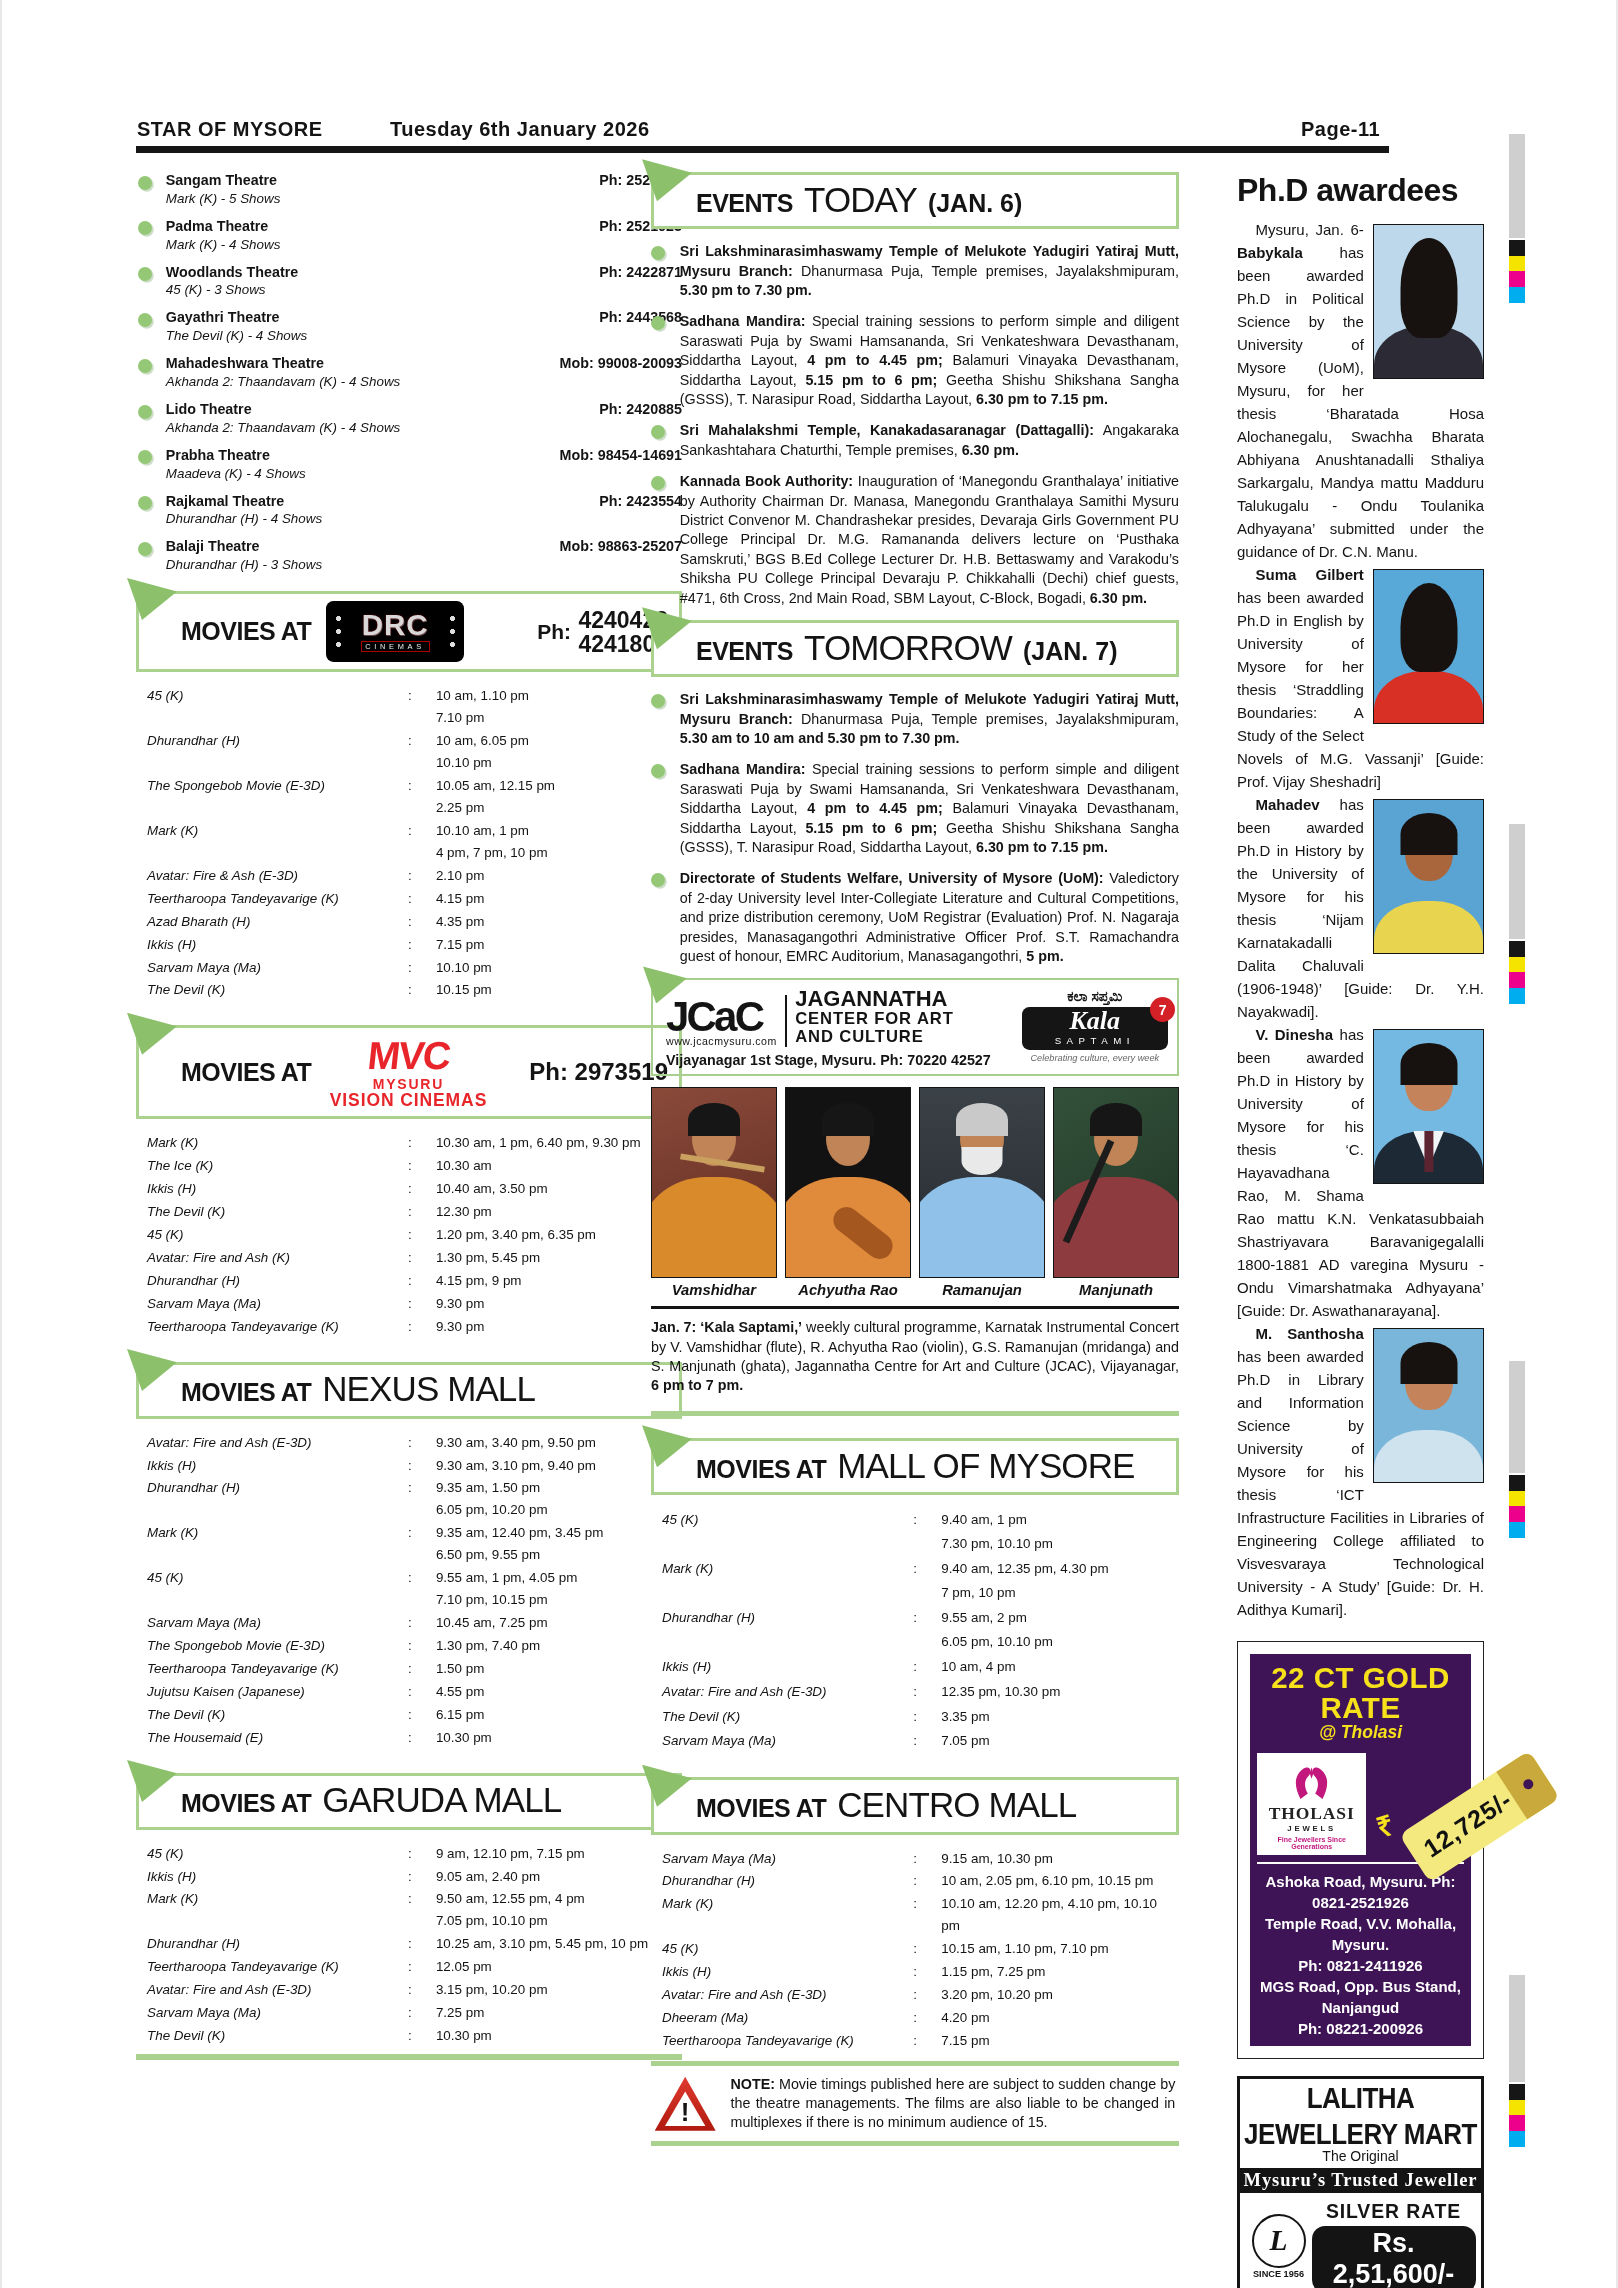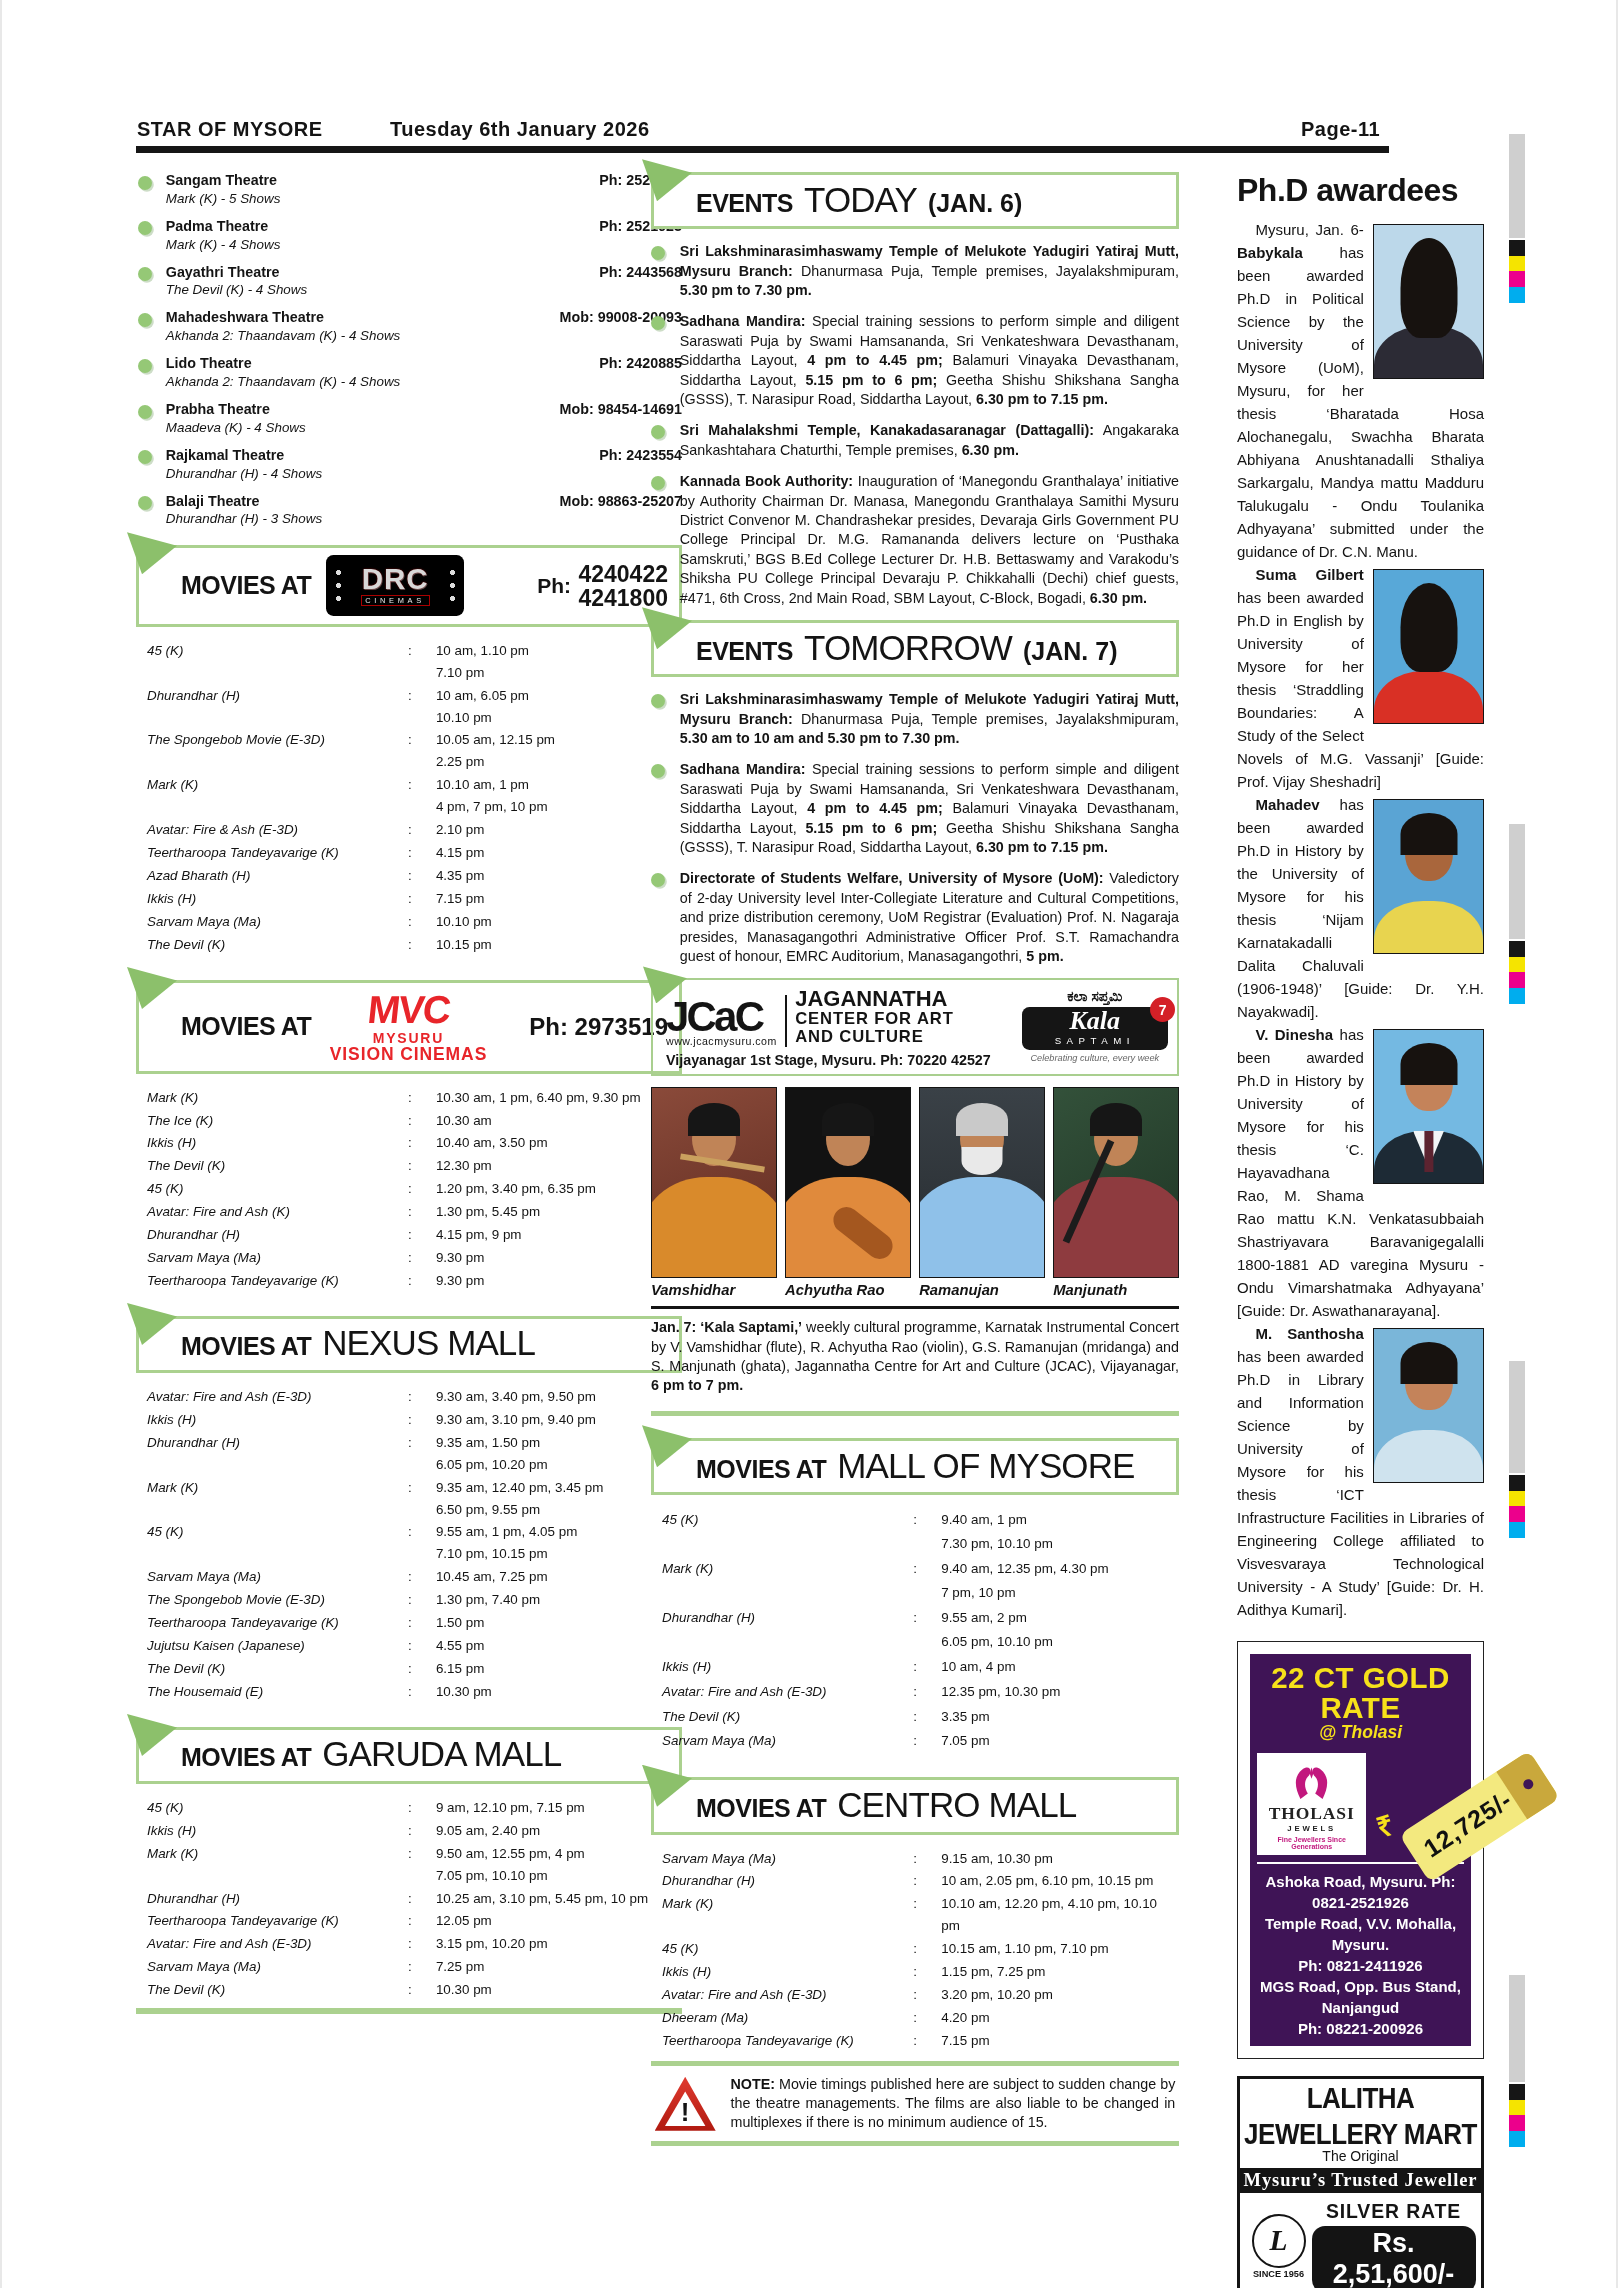--- a/index.html
+++ b/index.html
@@ -77,21 +77,21 @@
   .kala-box{background:#151515;border-radius:7.4px;color:#fff;padding:0.9px 5.5px 3.7px;position:relative;margin-top:1.8px}
   .kala-script{font-family:"Liberation Serif",serif;font-style:italic;font-size:26px;font-weight:700;line-height:28px}
   .kala-7{position:absolute;right:-7.4px;top:-9.2px;width:25px;height:25px;border-radius:50%;background:#d42027;
           color:#fff;font-size:14px;font-weight:900;display:flex;align-items:center;justify-content:center}
   .kala-sap{font-size:9.7px;letter-spacing:5.5px}
   .kala-tag{font-size:9.2px;font-style:italic;color:#666;margin-top:2.8px}
   
   .cgrid{display:grid;grid-template-columns:repeat(4,1fr);gap:8.3px;margin-top:3.7px}
   .cgrid figure{margin:0}
   .cimg{height:189px;border:1.8px solid #141414;position:relative;overflow:hidden}
-  .cgrid figcaption{font-style:italic;font-weight:700;font-size:14.8px;margin-top:4.6px}
+  .cgrid figcaption{text-align:center;font-style:italic;font-weight:700;font-size:14.8px;margin-top:4.6px}
   .c-head{position:absolute;top:24px;left:50%;transform:translateX(-50%);width:44px;height:54px;
           border-radius:50%;background:#c08457;z-index:2}
   .c-hair{position:absolute;top:14.8px;left:50%;transform:translateX(-50%);width:52px;height:33px;
           border-radius:50% 50% 0 0;background:#161616;z-index:3}
   .c-body{position:absolute;bottom:0;left:50%;transform:translateX(-50%);width:120%;height:100px;
           border-radius:45% 45% 0 0/60% 60% 0 0;z-index:1}
   .c-prop{position:absolute;z-index:4}
   .ph1{background:linear-gradient(160deg,#8a4a3a,#6b3427 70%)}
   .ph1 .c-body{background:#d98a2b}
   .ph1 .c-prop{width:85px;height:5.5px;background:#caa05e;transform:rotate(9deg);top:72px;left:28px}
@@ -207,20 +207,30 @@
           <span class="bullet"></span>
           <div class="th-main">
             <div class="th-top">
               <span>Padma Theatre</span>
               <span>Ph: 2521923</span>
             </div>
             <div class="th-film">Mark (K) - 4 Shows</div>
           </div>
         </div>
 
+        <div class="th-row">
+          <span class="bullet"></span>
+          <div class="th-main">
+            <div class="th-top">
+              <span>Woodlands Theatre</span>
+              <span>Ph: 2422871</span>
+            </div>
+            <div class="th-film">45 (K) - 3 Shows</div>
+          </div>
+        </div>
 
         <div class="th-row">
           <span class="bullet"></span>
           <div class="th-main">
             <div class="th-top">
               <span>Gayathri Theatre</span>
               <span>Ph: 2443568</span>
             </div>
             <div class="th-film">The Devil (K) - 4 Shows</div>
           </div>

